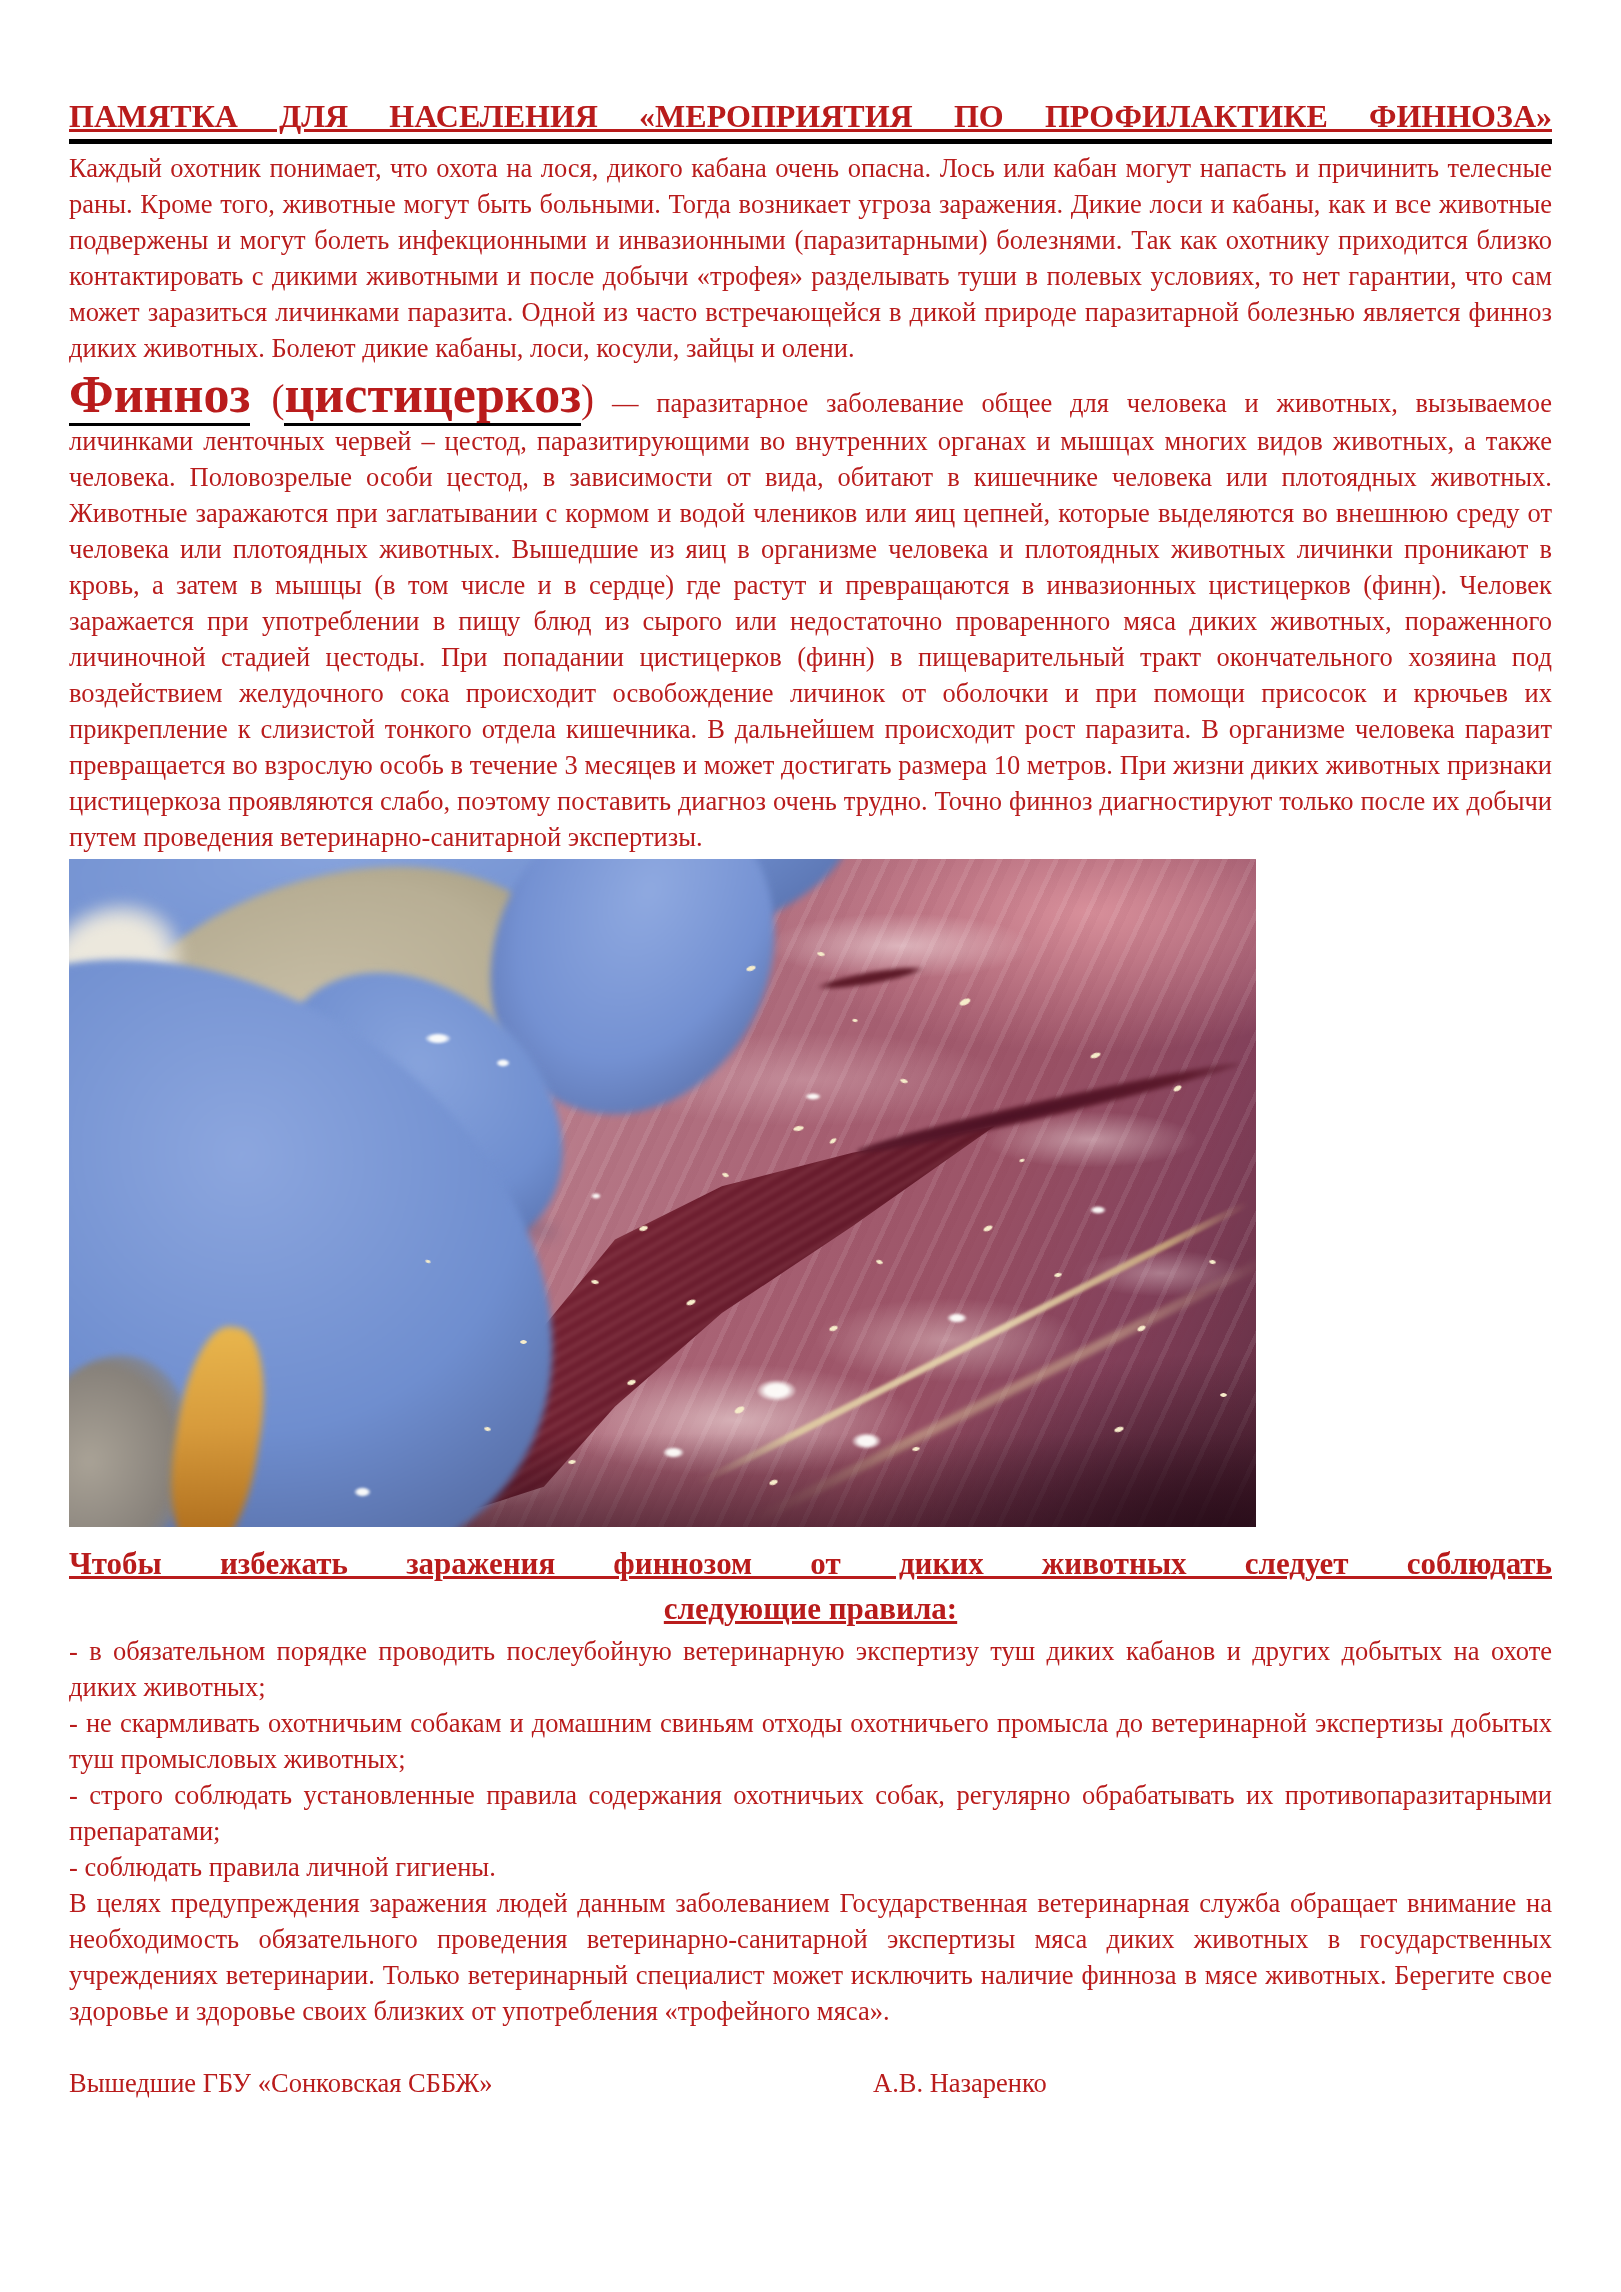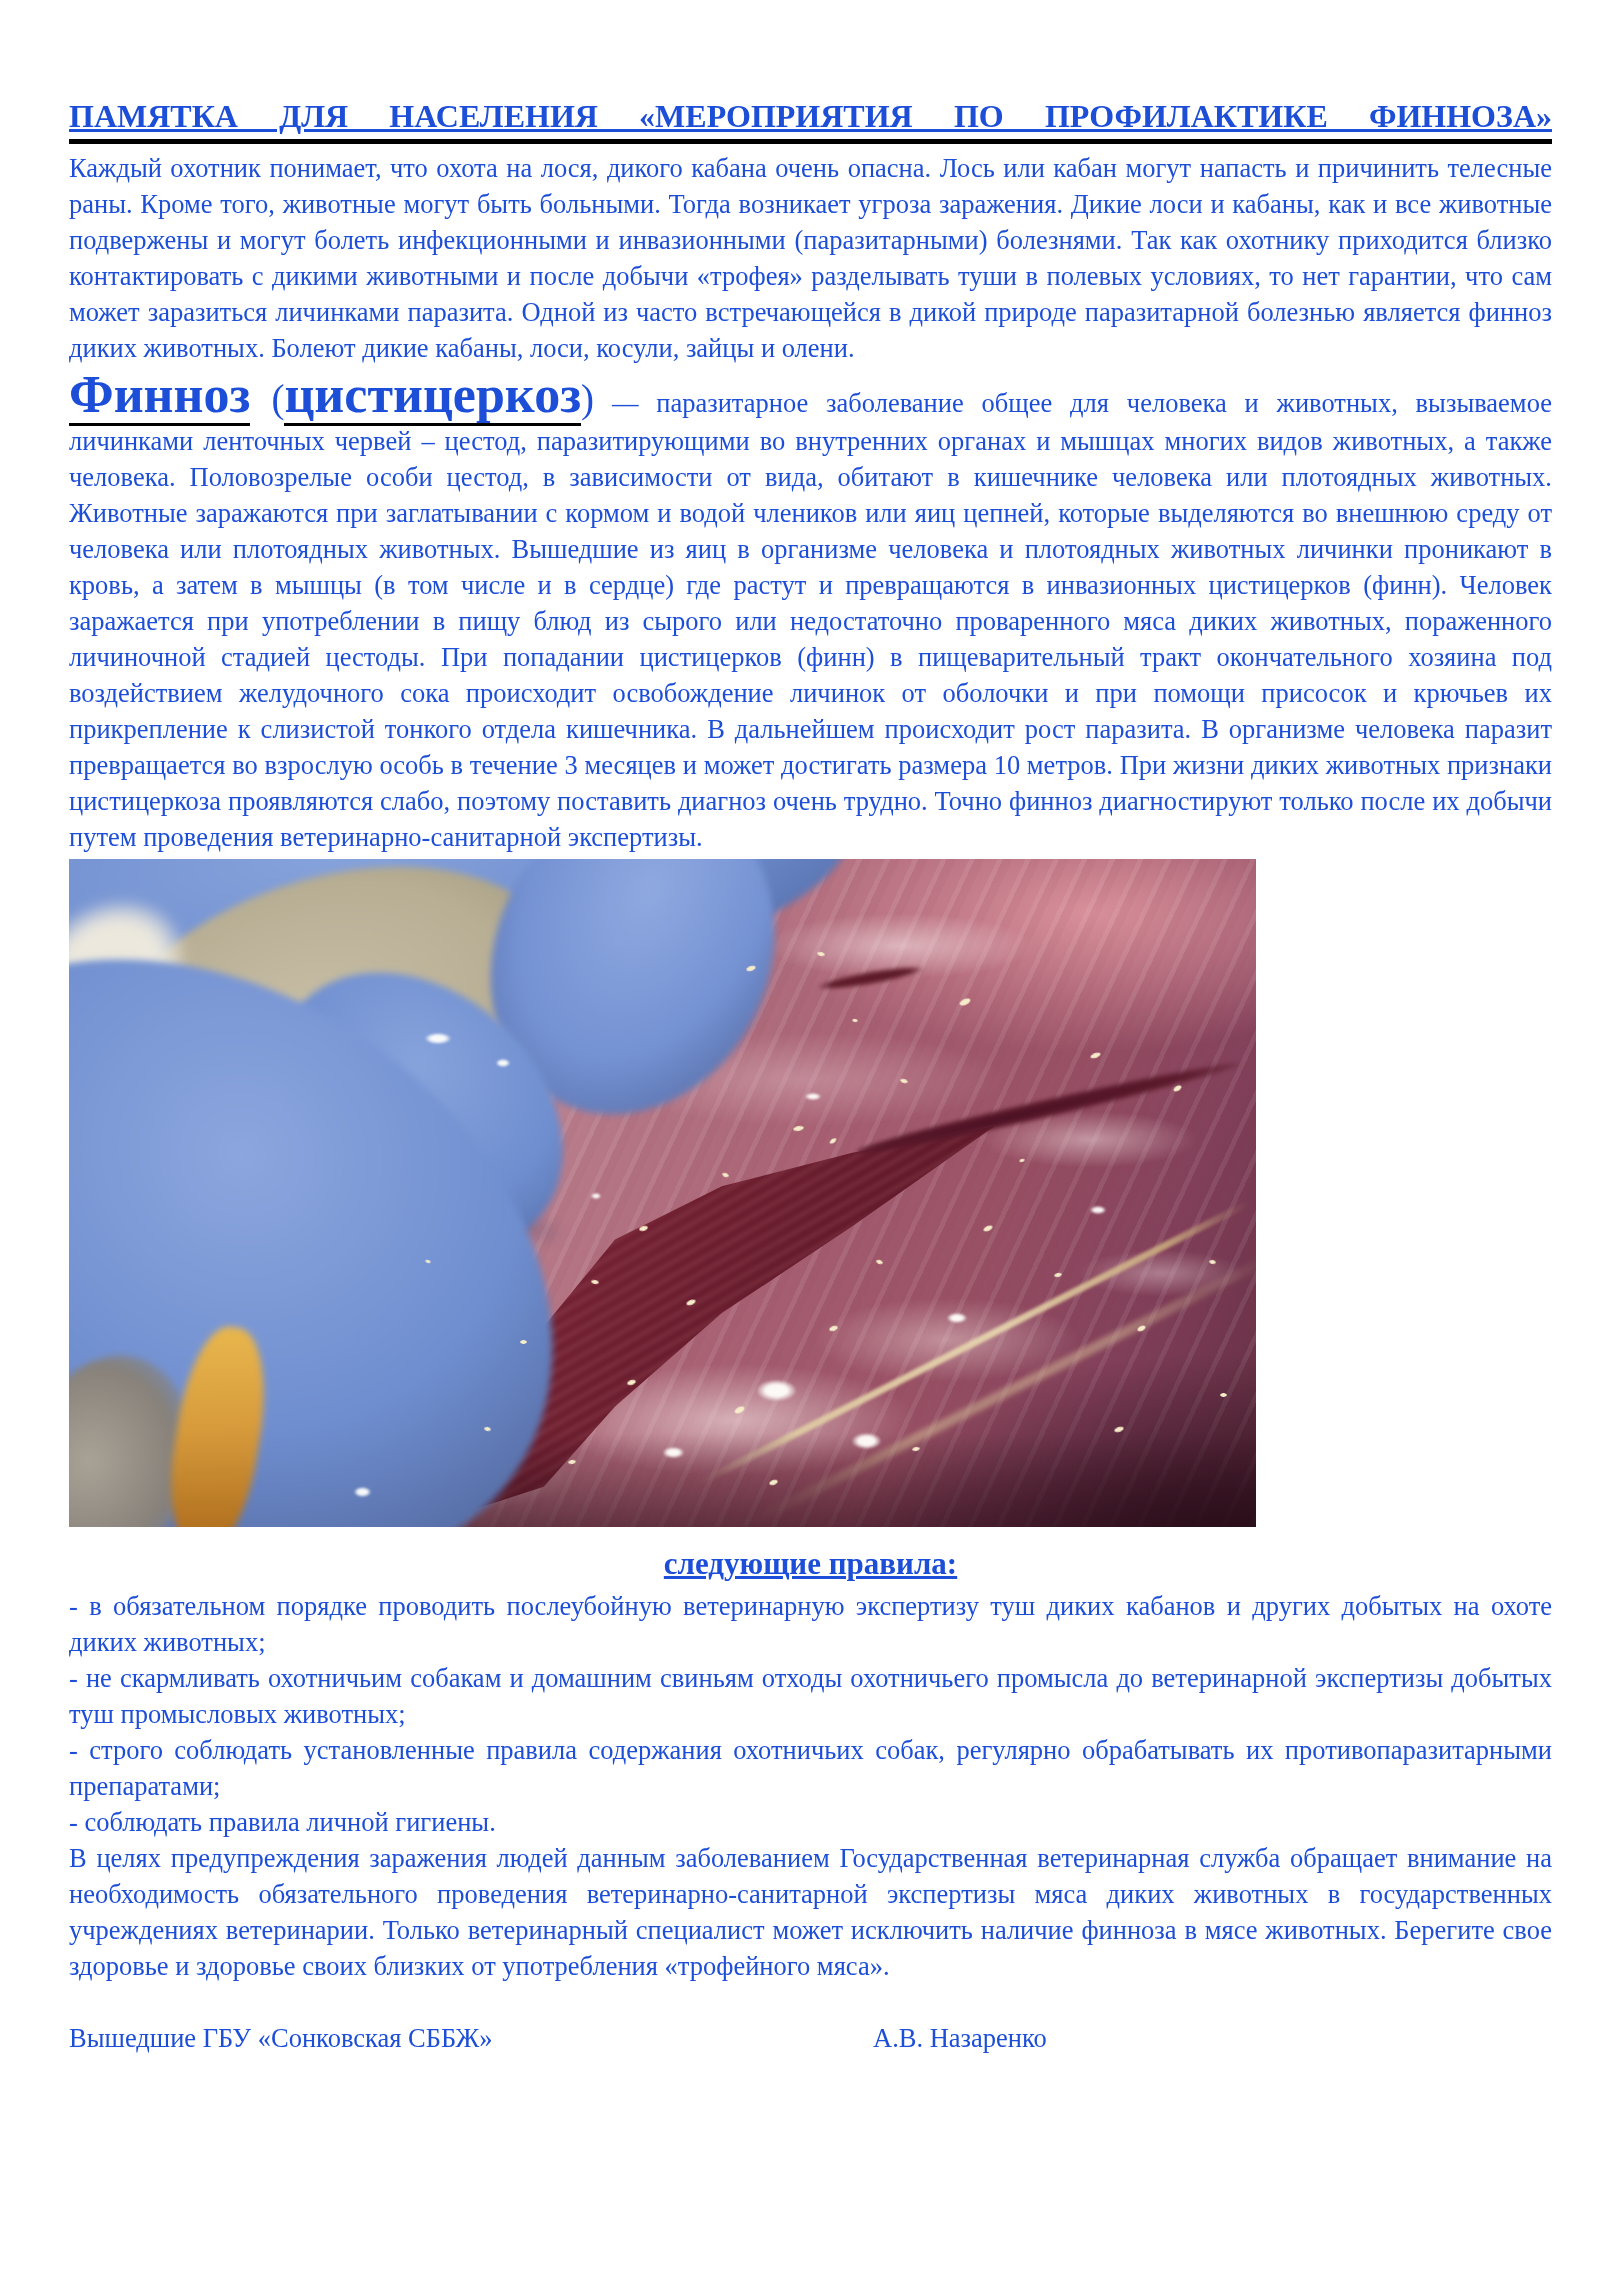--- a/index.html
+++ b/index.html
@@ -2,21 +2,21 @@
 <html lang="ru" style="--glove_blue: #87a3dc; --glove_shadow: #4d649e; --fur_tan: #b2a88c; --fat_yellow: #d79b3c; --cyst_cream: #f6ecca;"><head>
 <meta charset="utf-8">
 <style>
   html,body{margin:0;padding:0;background:#ffffff;}
   .page{
     position:relative;
     width:1621px;height:2293px;
     margin:0 auto;
     background:#ffffff;
     font-family:"Liberation Serif","DejaVu Serif",serif;
-    color:#1d4ed8;
+    color:#b91c1c;
     box-sizing:border-box;
     padding:96px 69px 0 69px;
     overflow:hidden;
   }
   h1{
     margin:0 0 5.9px 0;
     font-size:32px;
     font-weight:bold;
     line-height:1.25;
     text-align:justify;
@@ -242,20 +242,21 @@
         <div class="glare" style="left: 50%; top: 88%; width: 21.6px; height: 11.8px;"></div>
         <div class="glare" style="left: 74%; top: 68%; width: 19.6px; height: 9.8px;"></div>
         <div class="glare" style="left: 86%; top: 52%; width: 15.7px; height: 7.8px;"></div>
         <div class="glare" style="left: 24%; top: 94%; width: 17.6px; height: 9.8px;"></div>
         <div class="glare" style="left: 44%; top: 50%; width: 9.8px; height: 5.9px;"></div>
         <div class="glare" style="left: 62%; top: 35%; width: 15.7px; height: 6.9px;"></div>
       </div>
   </div>
 
   <h2>
+    <span class="h2-line1">Чтобы избежать заражения финнозом от диких животных следует соблюдать</span>
     <span class="h2-line2">следующие правила:</span>
   </h2>
 
   <p class="body">- в обязательном порядке проводить послеубойную ветеринарную экспертизу туш диких кабанов и других добытых на охоте диких животных;</p>
   <p class="body">- не скармливать охотничьим собакам и домашним свиньям отходы охотничьего промысла до ветеринарной экспертизы добытых туш промысловых животных;</p>
   <p class="body">- строго соблюдать установленные правила содержания охотничьих собак, регулярно обрабатывать их противопаразитарными препаратами;</p>
   <p class="body">- соблюдать правила личной гигиены.</p>
 
   <p class="body">В целях предупреждения заражения людей данным заболеванием Государственная ветеринарная служба обращает внимание на необходимость обязательного проведения ветеринарно-санитарной экспертизы мяса диких животных в государственных учреждениях ветеринарии. Только ветеринарный специалист может исключить наличие финноза в мясе животных. Берегите свое здоровье и здоровье своих близких от употребления «трофейного мяса».</p>
 

